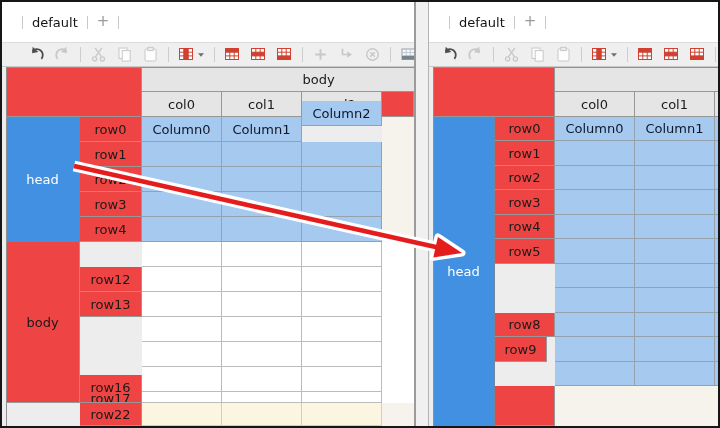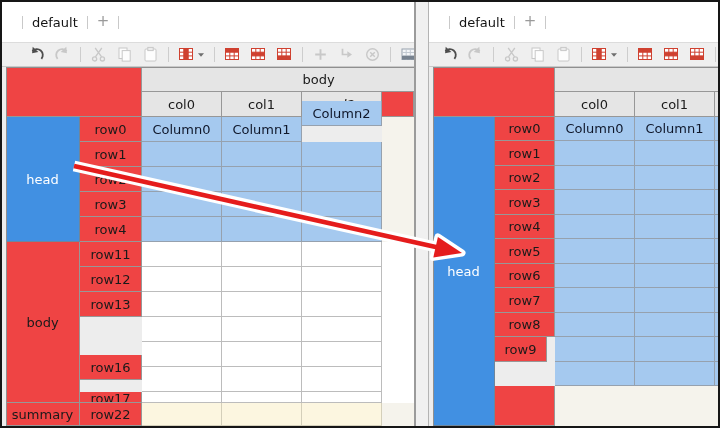--- a/index.html
+++ b/index.html
@@ -167,48 +167,46 @@
         <div class="cell hdr" style="left: 78px; top: 125px; width: 62px; height: 25px;">row3</div>
         <div class="cell blue" style="left: 140px; top: 125px; width: 80px; height: 25px;"></div>
         <div class="cell blue" style="left: 220px; top: 125px; width: 80px; height: 25px;"></div>
         <div class="cell blue" style="left: 300px; top: 125px; width: 80px; height: 25px;"></div>
         <div class="cell hdr" style="left: 78px; top: 150px; width: 62px; height: 25px;">row4</div>
         <div class="cell blue" style="left: 140px; top: 150px; width: 80px; height: 25px;"></div>
         <div class="cell blue" style="left: 220px; top: 150px; width: 80px; height: 25px;"></div>
         <div class="cell blue" style="left: 300px; top: 150px; width: 80px; height: 25px;"></div>
         <div class="cell canvas" style="left: 380px; top: 50px; width: 32px; height: 125px;"></div>
         <div class="cell hdr" style="left: 4px; top: 175px; width: 74px; height: 161px;">body</div>
-        <div class="cell hdr" style="left: 78px; top: 175px; width: 62px; height: 25px;">row11</div>
         <div class="cell white" style="left: 140px; top: 175px; width: 80px; height: 25px;"></div>
         <div class="cell white" style="left: 220px; top: 175px; width: 80px; height: 25px;"></div>
         <div class="cell white" style="left: 300px; top: 175px; width: 80px; height: 25px;"></div>
         <div class="cell hdr" style="left: 78px; top: 200px; width: 62px; height: 25px;">row12</div>
         <div class="cell white" style="left: 140px; top: 200px; width: 80px; height: 25px;"></div>
         <div class="cell white" style="left: 220px; top: 200px; width: 80px; height: 25px;"></div>
         <div class="cell white" style="left: 300px; top: 200px; width: 80px; height: 25px;"></div>
         <div class="cell hdr" style="left: 78px; top: 225px; width: 62px; height: 25px;">row13</div>
         <div class="cell white" style="left: 140px; top: 225px; width: 80px; height: 25px;"></div>
         <div class="cell white" style="left: 220px; top: 225px; width: 80px; height: 25px;"></div>
         <div class="cell white" style="left: 300px; top: 225px; width: 80px; height: 25px;"></div>
         <div class="cell white" style="left: 140px; top: 250px; width: 80px; height: 25px;"></div>
         <div class="cell white" style="left: 220px; top: 250px; width: 80px; height: 25px;"></div>
         <div class="cell white" style="left: 300px; top: 250px; width: 80px; height: 25px;"></div>
         <div class="cell white" style="left: 140px; top: 275px; width: 80px; height: 25px;"></div>
         <div class="cell white" style="left: 220px; top: 275px; width: 80px; height: 25px;"></div>
         <div class="cell white" style="left: 300px; top: 275px; width: 80px; height: 25px;"></div>
-        <div class="cell hdr" style="left: 78px; top: 288px; width: 62px; height: 25px;">row16</div>
+        <div class="cell hdr" style="left: 78px; top: 308px; width: 62px; height: 25px;">row16</div>
         <div class="cell white" style="left: 140px; top: 300px; width: 80px; height: 25px;"></div>
         <div class="cell white" style="left: 220px; top: 300px; width: 80px; height: 25px;"></div>
         <div class="cell white" style="left: 300px; top: 300px; width: 80px; height: 25px;"></div>
         <div class="cell hdr" style="left: 78px; top: 325px; width: 62px; height: 11px; align-items: flex-start; line-height: 14px;">row17</div>
         <div class="cell white" style="left: 140px; top: 325px; width: 80px; height: 11px;"></div>
         <div class="cell white" style="left: 220px; top: 325px; width: 80px; height: 11px;"></div>
         <div class="cell white" style="left: 300px; top: 325px; width: 80px; height: 11px;"></div>
         <div class="cell canvaswhite" style="left: 380px; top: 175px; width: 32px; height: 161px;"></div>
-        <div class="cell hdr" style="left: 4px; top: 336px; width: 74px; height: 23px;">summary</div>
         <div class="cell hdr" style="left: 78px; top: 336px; width: 62px; height: 23px;">row22</div>
         <div class="cell cream" style="left: 140px; top: 336px; width: 80px; height: 23px;"></div>
         <div class="cell cream" style="left: 220px; top: 336px; width: 80px; height: 23px;"></div>
         <div class="cell cream" style="left: 300px; top: 336px; width: 80px; height: 23px;"></div>
         <div class="cell canvas" style="left: 380px; top: 336px; width: 32px; height: 23px;"></div>
         <div class="frame" style="left: 4px; top: 0px; width: 408px; height: 359px;"></div>
       </div>
   </div>
 
   <div class="gap" style="left:412px;width:15px"></div>
@@ -317,25 +315,23 @@
         <div class="cell blue" style="left: 206px; top: 123px; width: 80px; height: 25px;"></div>
         <div class="cell blue" style="left: 286px; top: 123px; width: 40px; height: 25px;"></div>
         <div class="cell hdr" style="left: 66px; top: 148px; width: 60px; height: 24px;">row4</div>
         <div class="cell blue" style="left: 126px; top: 148px; width: 80px; height: 24px;"></div>
         <div class="cell blue" style="left: 206px; top: 148px; width: 80px; height: 24px;"></div>
         <div class="cell blue" style="left: 286px; top: 148px; width: 40px; height: 24px;"></div>
         <div class="cell hdr" style="left: 66px; top: 172px; width: 60px; height: 25px;">row5</div>
         <div class="cell blue" style="left: 126px; top: 172px; width: 80px; height: 25px;"></div>
         <div class="cell blue" style="left: 206px; top: 172px; width: 80px; height: 25px;"></div>
         <div class="cell blue" style="left: 286px; top: 172px; width: 40px; height: 25px;"></div>
-        <div class="cell hdr" style="left: 66px; top: 197px; width: 60px; height: 24px;">row6</div>
         <div class="cell blue" style="left: 126px; top: 197px; width: 80px; height: 24px;"></div>
         <div class="cell blue" style="left: 206px; top: 197px; width: 80px; height: 24px;"></div>
         <div class="cell blue" style="left: 286px; top: 197px; width: 40px; height: 24px;"></div>
-        <div class="cell hdr" style="left: 66px; top: 221px; width: 60px; height: 25px;">row7</div>
         <div class="cell blue" style="left: 126px; top: 221px; width: 80px; height: 25px;"></div>
         <div class="cell blue" style="left: 206px; top: 221px; width: 80px; height: 25px;"></div>
         <div class="cell blue" style="left: 286px; top: 221px; width: 40px; height: 25px;"></div>
         <div class="cell hdr" style="left: 66px; top: 246px; width: 60px; height: 24px;">row8</div>
         <div class="cell blue" style="left: 126px; top: 246px; width: 80px; height: 24px;"></div>
         <div class="cell blue" style="left: 206px; top: 246px; width: 80px; height: 24px;"></div>
         <div class="cell blue" style="left: 286px; top: 246px; width: 40px; height: 24px;"></div>
         <div class="cell hdr" style="left: 66px; top: 270px; width: 52px; height: 25px;">row9</div>
         <div class="cell blue" style="left: 126px; top: 270px; width: 80px; height: 25px;"></div>
         <div class="cell blue" style="left: 206px; top: 270px; width: 80px; height: 25px;"></div>

